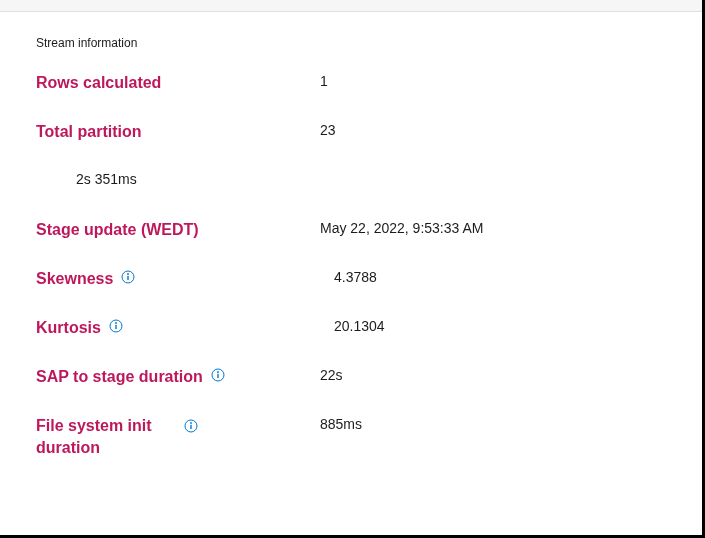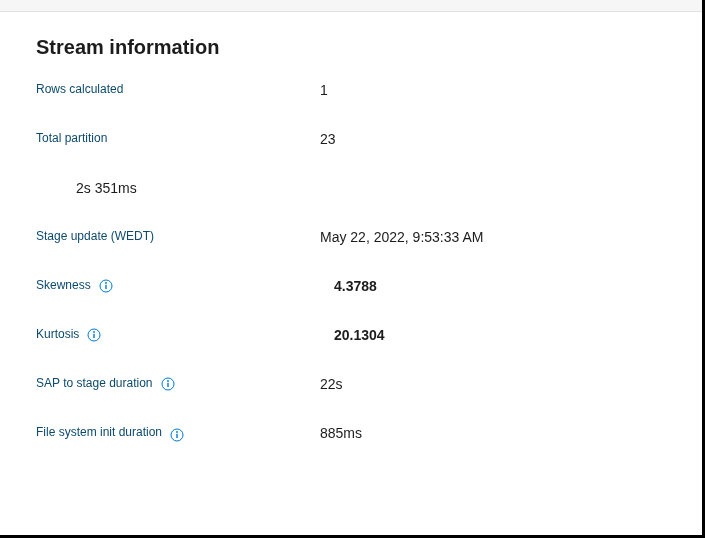--- a/index.html
+++ b/index.html
@@ -18,41 +18,41 @@
     }
     .top-bar {
       height: 12px;
       background: #f6f6f6;
       border-bottom: 1px solid #e0e0e0;
     }
     .content {
       padding: 24px 36px 18px 36px;
     }
     .section-title {
-      font-size: 20px;
-      font-weight: 700;
+      font-size: 12px;
+      font-weight: 400;
       color: #1c1c1c;
       margin-bottom: 22px;
     }
     .info-row {
       display: flex;
       align-items: flex-start;
       margin-bottom: 27px;
       min-height: 22px;
     }
     .label-cell {
       width: 244px;
       display: flex;
       align-items: flex-start;
       gap: 8px;
     }
     .row-label {
-      font-size: 12px;
-      font-weight: 400;
-      color: #0c4a6e;
+      font-size: 16px;
+      font-weight: 700;
+      color: #be185d;
       line-height: 1.35;
     }
     .info-icon {
       width: 14px;
       height: 14px;
       flex-shrink: 0;
       margin-top: 2px;
     }
     .info-icon svg {
       width: 14px;
@@ -62,21 +62,20 @@
     .row-value {
       font-size: 14px;
       font-weight: 400;
       color: #1c1c1c;
       line-height: 1.35;
       padding-left: 40px;
       word-break: break-all;
     }
     .indent-value {
       padding-left: 54px;
-      font-weight: bold;
     }
   </style>
 </head>
 <body>
 
 <div class="top-bar"></div>
 
 <div class="content">
   <h2 class="section-title">Stream information</h2>
 

